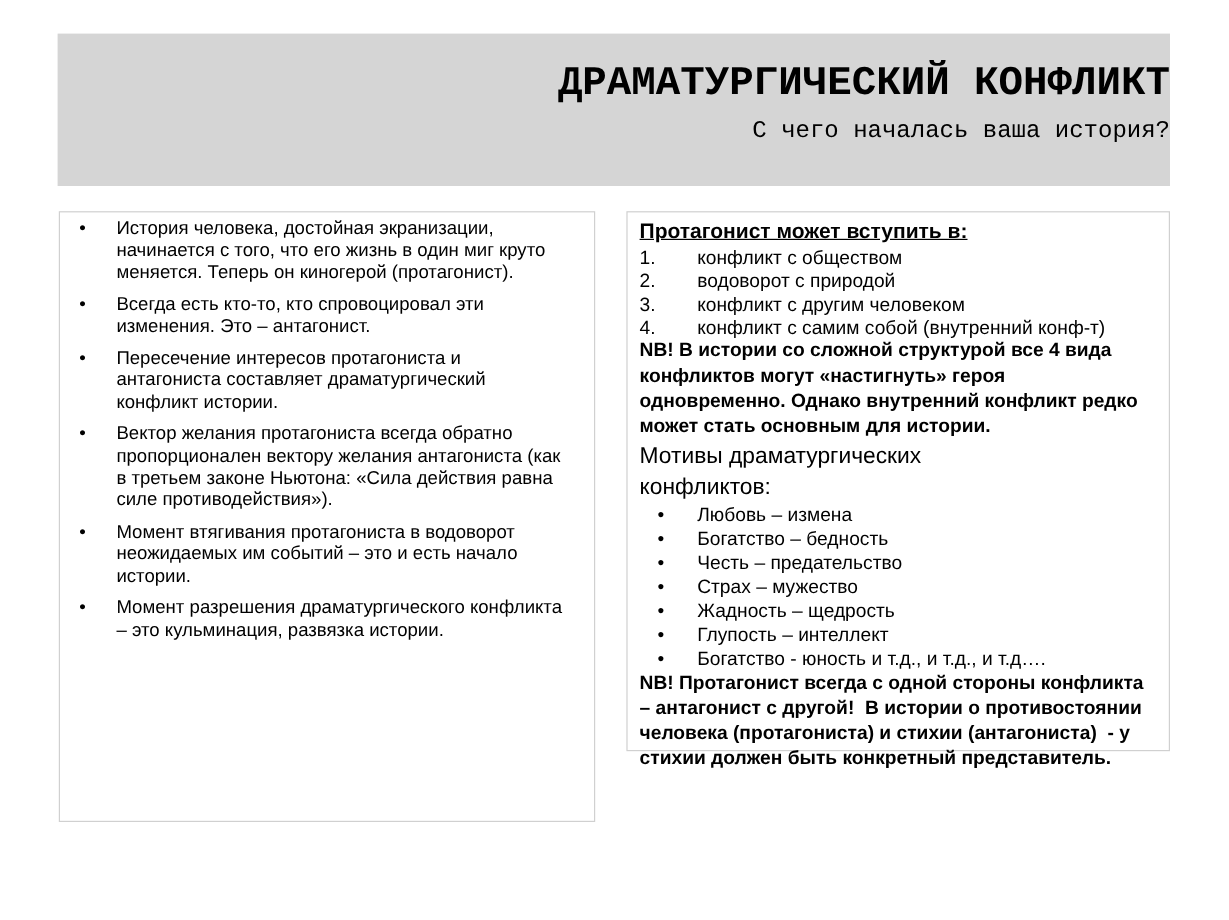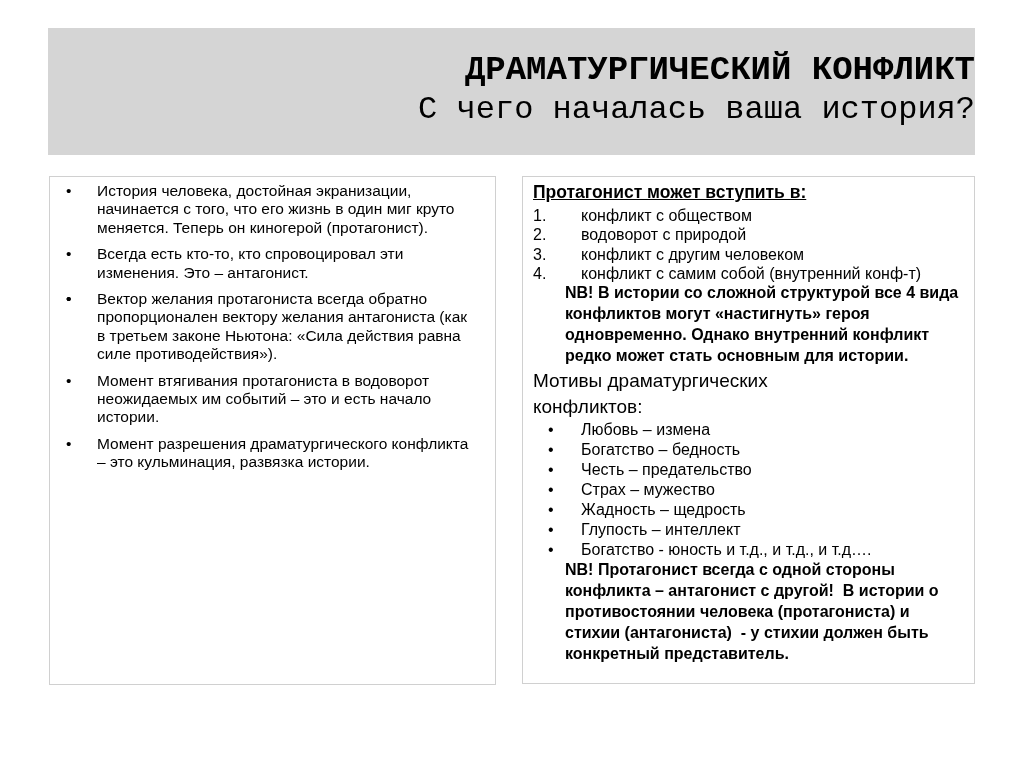--- a/index.html
+++ b/index.html
@@ -26,34 +26,34 @@
     position:absolute;
     left:96px;top:22px;width:831px;
     text-align:right;
     font-family:Liberation Mono, monospace;
   }
   .slide-title{
     font-size:34px;font-weight:bold;line-height:40px;
     letter-spacing:0;
   }
   .slide-subtitle{
-    font-size:32px;font-weight:normal;line-height:40px;
+    font-size:20px;font-weight:normal;line-height:40px;
   }
   .panel{
     position:absolute;
     top:176px;
     background:#fff;
     border:1px solid var(--panel_border);
   }
   .panel.left{
     left:49px;width:447px;height:509px;
     padding:5px 20px 0 0;
   }
   .panel.right{
-    left:522px;width:453px;height:508px;
+    left:522px;width:453px;height:450px;
     padding:3px 13px 0 10px;
   }
   
   ul.main-bullets{
     list-style:none;
     font-size:15.5px;line-height:18.4px;
   }
   ul.main-bullets li{
     position:relative;
     padding-left:47px;
@@ -76,21 +76,20 @@
   ol.conflict-list li{
     position:relative;
     padding-left:48px;
   }
   ol.conflict-list li .num{
     position:absolute;left:0;top:0;
   }
   .nb-note{
     font-size:16px;font-weight:bold;line-height:20.8px;
     white-space:pre-wrap;
-    margin-left:32px;
   }
   .motives-heading{
     font-size:19px;font-weight:normal;line-height:26px;
     max-width:300px;
     margin-top:2px;
   }
   ul.motives-bullets{
     list-style:none;
     font-size:16px;line-height:20px;
   }
@@ -120,20 +119,21 @@
         <span>История человека, достойная экранизации, начинается с того, что его жизнь в один миг круто меняется. Теперь он киногерой (протагонист).</span>
       </li>
 
       <li>
         <span class="marker">•</span>
         <span>Всегда есть кто-то, кто спровоцировал эти изменения. Это – антагонист.</span>
       </li>
 
       <li>
         <span class="marker">•</span>
+        <span>Пересечение интересов протагониста и антагониста составляет драматургический конфликт истории.</span>
       </li>
 
       <li>
         <span class="marker">•</span>
         <span>Вектор желания протагониста всегда обратно пропорционален вектору желания антагониста (как в третьем законе Ньютона: «Сила действия равна силе противодействия»).</span>
       </li>
 
       <li>
         <span class="marker">•</span>
         <span>Момент втягивания протагониста в водоворот неожидаемых им событий – это и есть начало истории.</span>

